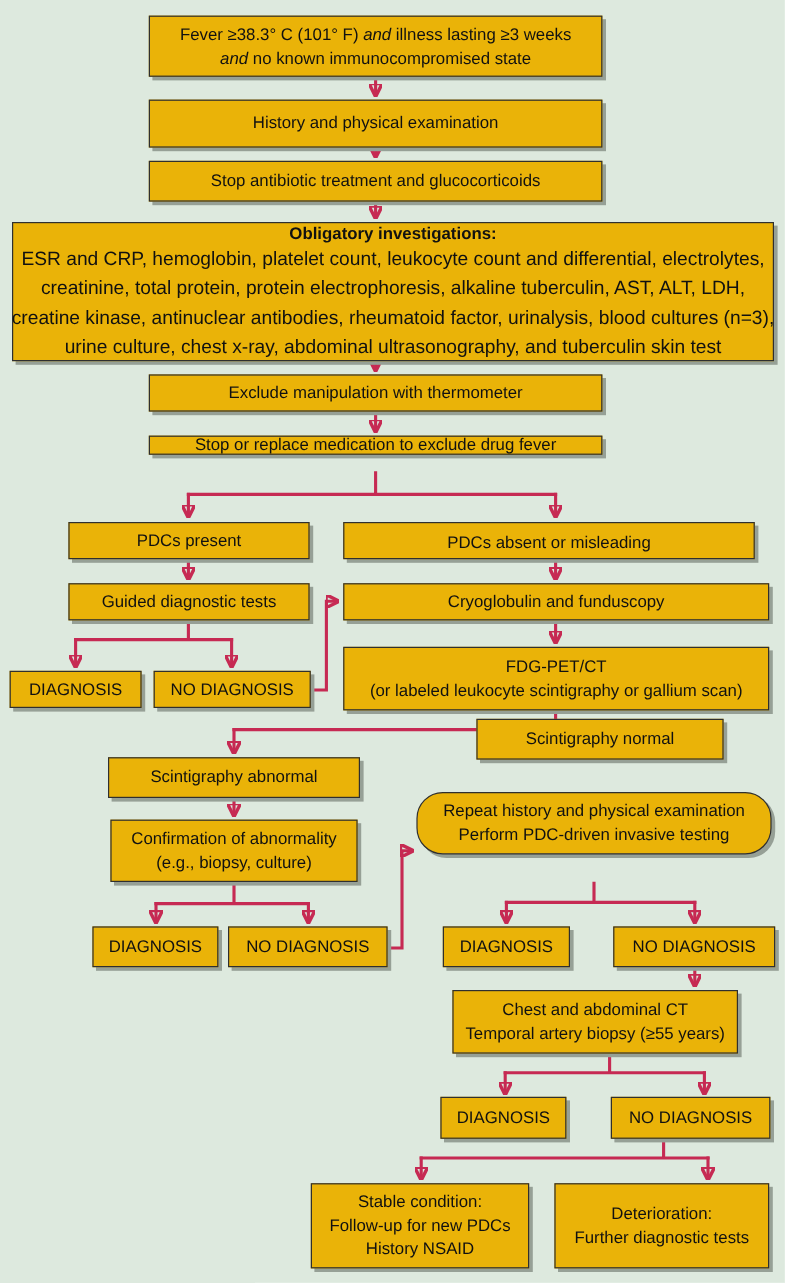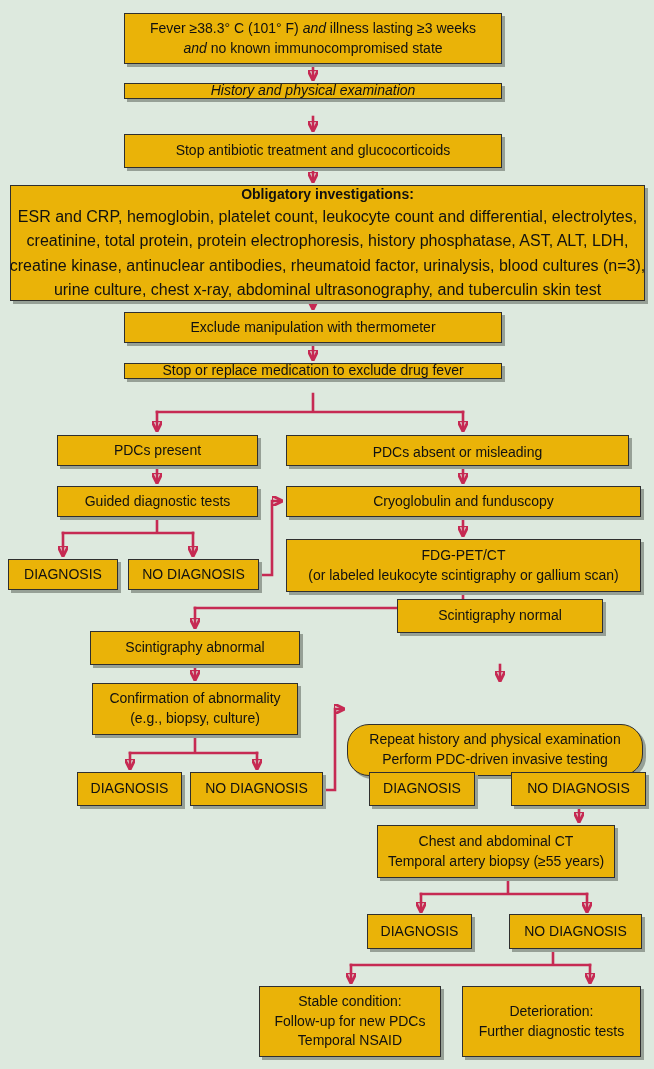--- a/index.html
+++ b/index.html
@@ -87,32 +87,32 @@
     <path d="M553 949 V965 M351 965 H590"></path>
     <path d="M351 965 V982" marker-end="url(#ah)"></path>
     <path d="M590 965 V982" marker-end="url(#ah)"></path>
   </svg>
 
   <div class="node" style="left:124px;top:13px;width:378px;height:51px;">
     <div class="ln"><span>Fever ≥38.3° C (101° F) </span><span class="it">and</span><span> illness lasting ≥3 weeks</span></div>
     <div class="ln"><span class="it">and</span><span> no known immunocompromised state</span></div>
   </div>
 
-  <div class="node" style="left:124px;top:83px;width:378px;height:16px;font-style:italic;">
+  <div class="node" style="left:124px;top:83px;width:378px;height:40px;">
     <div class="ln">History and physical examination</div>
   </div>
 
   <div class="node" style="left:124px;top:134px;width:378px;height:34px;">
     <div class="ln">Stop antibiotic treatment and glucocorticoids</div>
   </div>
 
   <div class="node oblig" style="left:10px;top:185px;width:635px;height:116px;">
     <div class="ln title bold">Obligatory investigations:</div>
     <div class="ln">ESR and CRP, hemoglobin, platelet count, leukocyte count and differential, electrolytes,</div>
-    <div class="ln">creatinine, total protein, protein electrophoresis, history phosphatase, AST, ALT, LDH,</div>
+    <div class="ln">creatinine, total protein, protein electrophoresis, alkaline tuberculin, AST, ALT, LDH,</div>
     <div class="ln">creatine kinase, antinuclear antibodies, rheumatoid factor, urinalysis, blood cultures (n=3),</div>
     <div class="ln">urine culture, chest x-ray, abdominal ultrasonography, and tuberculin skin test</div>
   </div>
 
   <div class="node" style="left:124px;top:312px;width:378px;height:31px;">
     <div class="ln">Exclude manipulation with thermometer</div>
   </div>
 
   <div class="node" style="left:124px;top:363px;width:378px;height:16px;">
     <div class="ln">Stop or replace medication to exclude drug fever</div>
@@ -153,21 +153,21 @@
 
   <div class="node" style="left:397px;top:599px;width:206px;height:34px;">
     <div class="ln">Scintigraphy normal</div>
   </div>
 
   <div class="node" style="left:92px;top:683px;width:206px;height:52px;">
     <div class="ln">Confirmation of abnormality</div>
     <div class="ln">(e.g., biopsy, culture)</div>
   </div>
 
-  <div class="node" style="left:347px;top:724px;width:296px;height:52px;border-radius:22px;">
+  <div class="node" style="left:347px;top:660px;width:296px;height:52px;border-radius:22px;">
     <div class="ln">Repeat history and physical examination</div>
     <div class="ln">Perform PDC-driven invasive testing</div>
   </div>
 
   <div class="node" style="left:77px;top:772px;width:105px;height:34px;">
     <div class="ln">DIAGNOSIS</div>
   </div>
 
   <div class="node" style="left:190px;top:772px;width:133px;height:34px;">
     <div class="ln">NO DIAGNOSIS</div>
@@ -190,21 +190,21 @@
     <div class="ln">DIAGNOSIS</div>
   </div>
 
   <div class="node" style="left:509px;top:914px;width:133px;height:35px;">
     <div class="ln">NO DIAGNOSIS</div>
   </div>
 
   <div class="node" style="left:259px;top:986px;width:182px;height:71px;">
     <div class="ln">Stable condition:</div>
     <div class="ln">Follow-up for new PDCs</div>
-    <div class="ln">Temporal NSAID</div>
+    <div class="ln">History NSAID</div>
   </div>
 
   <div class="node" style="left:462px;top:986px;width:179px;height:71px;">
     <div class="ln">Deterioration:</div>
     <div class="ln">Further diagnostic tests</div>
   </div>
 
 </div>
 
 </body></html>

